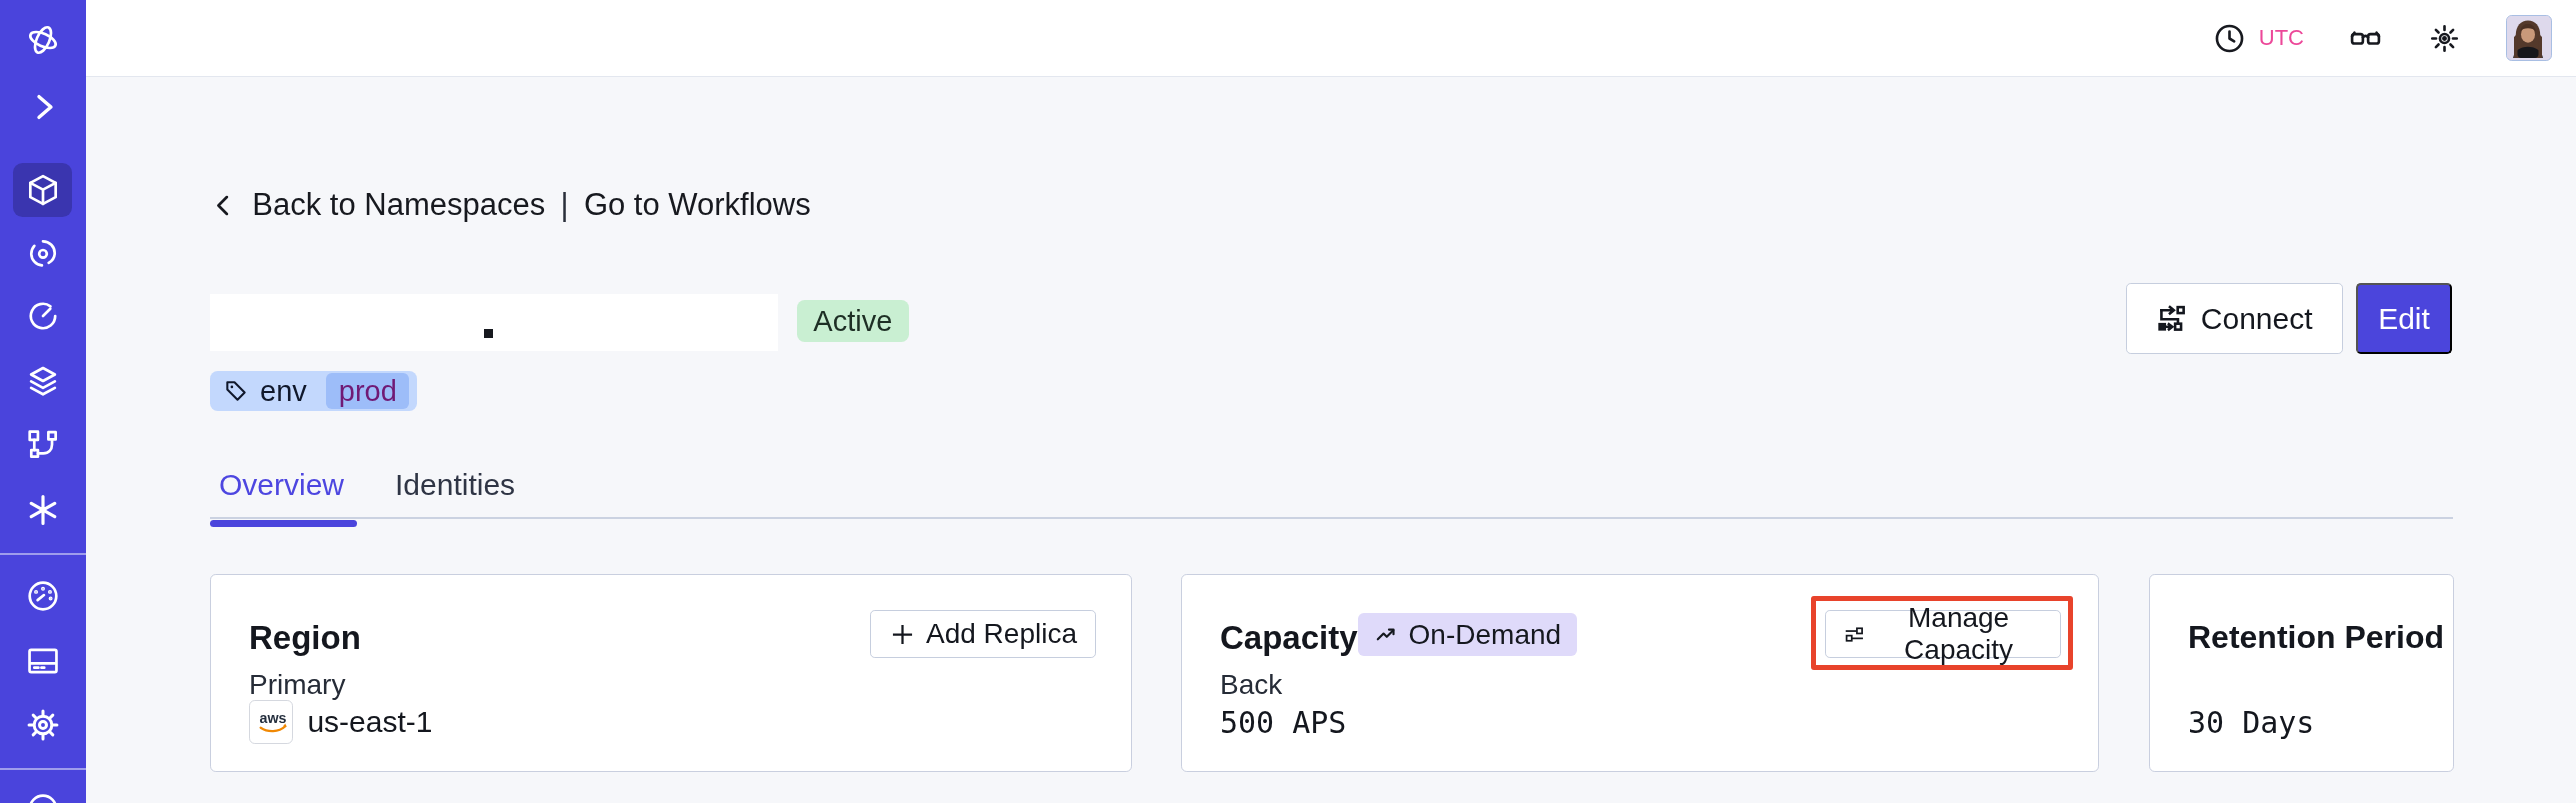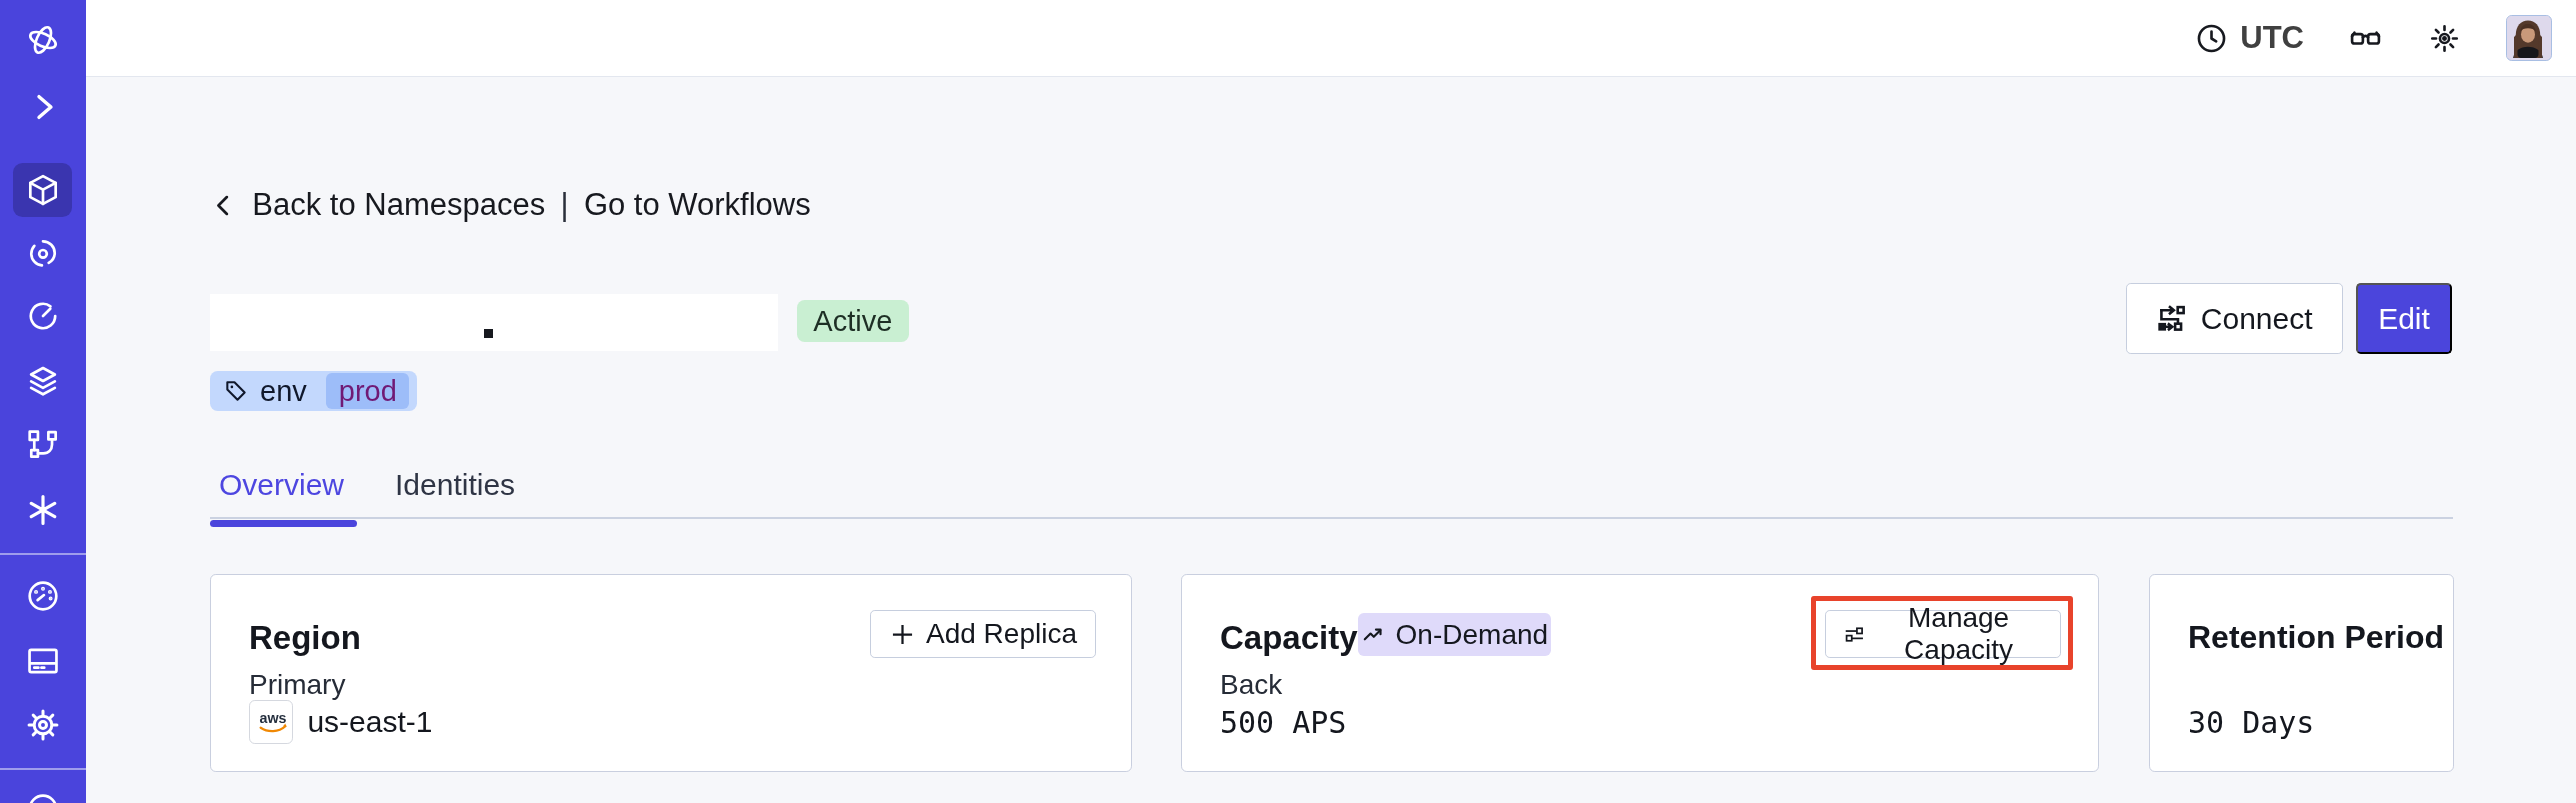--- a/index.html
+++ b/index.html
@@ -12,21 +12,21 @@
   .side-ic { position:absolute; left:50%; transform:translateX(-50%); width:38px; height:38px; display:flex; align-items:center; justify-content:center; cursor:pointer; }
   .side-ic svg { width:38px; height:38px; stroke:#FFFFFF; fill:none; stroke-width:1.7; stroke-linecap:round; stroke-linejoin:round; }
   .active-tile { position:absolute; left:13.4px; top:163px; width:59px; height:54px; border-radius:9.6px; background:#3A35AF; display:flex; align-items:center; justify-content:center; cursor:pointer; }
   .active-tile svg { width:38px; height:38px; stroke:#fff; fill:none; stroke-width:1.7; stroke-linecap:round; stroke-linejoin:round; }
   .side-div { position:absolute; left:0; width:86px; height:1.9px; background:rgba(230,232,250,0.55); }
 
   
   .topbar { position:absolute; left:86px; top:0; width:2490px; height:77px; background:#fff; border-bottom:1.9px solid #E3E7EF; display:flex; align-items:center; justify-content:flex-end; gap:44px; padding-right:24px; z-index:4; }
   .tb-group { display:flex; align-items:center; gap:11.5px; cursor:pointer; }
   .tb-group svg, .tb-ic svg { width:35px; height:35px; stroke:#17191F; fill:none; stroke-width:1.8; stroke-linecap:round; stroke-linejoin:round; }
-  .tb-label { font-size:31px; color:#404040;font-weight:bold; }
+  .tb-label { font-size:22px; color:#ec4899; }
   .tb-ic { cursor:pointer; display:flex; }
   .avatar { width:46px; height:46px; border-radius:5.8px; border:1.9px solid #A8BEE3; overflow:hidden; cursor:pointer; background:#DED9EC; }
 
   
   .main { position:absolute; left:86px; top:77px; width:2532px; height:727px; }
 
   .breadcrumb { position:absolute; left:124px; top:110px; display:flex; align-items:center; gap:15.3px; font-size:31px; font-weight:500; color:#17191F; }
   .breadcrumb svg { width:27px; height:27px; stroke:#17191F; fill:none; stroke-width:2.4; stroke-linecap:round; stroke-linejoin:round; }
   .crumb { cursor:pointer; }
   .crumb-sep { font-weight:400; color:#2A2F3A; }
@@ -60,21 +60,21 @@
   .card-capacity { left:1095px; width:918px; }
   .card-retention { left:2063px; width:305px; }
   .card-retention .card-title { font-size:32px; }
 
   .btn-sm { position:absolute; top:35px; height:48px; display:flex; align-items:center; gap:10.5px; padding:0 18px; background:#fff; border:1.9px solid #C6CEDE; border-radius:4.8px; font-size:28px; font-weight:500; color:#14171E; cursor:pointer; }
   .btn-sm svg { width:27px; height:27px; stroke:#14171E; fill:none; stroke-width:2; stroke-linecap:square; }
   .add-replica { right:35px; }
   .manage-capacity { left:643px; width:236px; }
   .highlight-box { position:absolute; left:629px; top:21px; width:262px; height:74px; border:5.8px solid #E8432B; border-radius:2.9px; pointer-events:none; }
 
-  .ondemand-badge { position:absolute; left:176px; top:38px; height:43px; display:flex; align-items:center; gap:8.6px; padding:0 3px; background:#DFDAFA; border-radius:5.8px; font-size:28px; color:#15181F; }
+  .ondemand-badge { position:absolute; left:176px; top:38px; height:43px; display:flex; align-items:center; gap:8.6px; padding:0 16px; background:#DFDAFA; border-radius:5.8px; font-size:28px; color:#15181F; }
   .ondemand-badge svg { width:26px; height:26px; stroke:#15181F; fill:none; stroke-width:2; stroke-linecap:round; stroke-linejoin:round; }
 
   .region-value { position:absolute; left:38px; top:125px; display:flex; align-items:center; gap:14.4px; font-size:30px; color:#14171E; }
   .aws-badge { width:44px; height:44px; background:#fff; border:1.9px solid #D5D8DF; border-radius:5.8px; display:flex; align-items:center; justify-content:flex-end; }
 </style>
 </head>
 <body>
 
 <div class="app">
 

